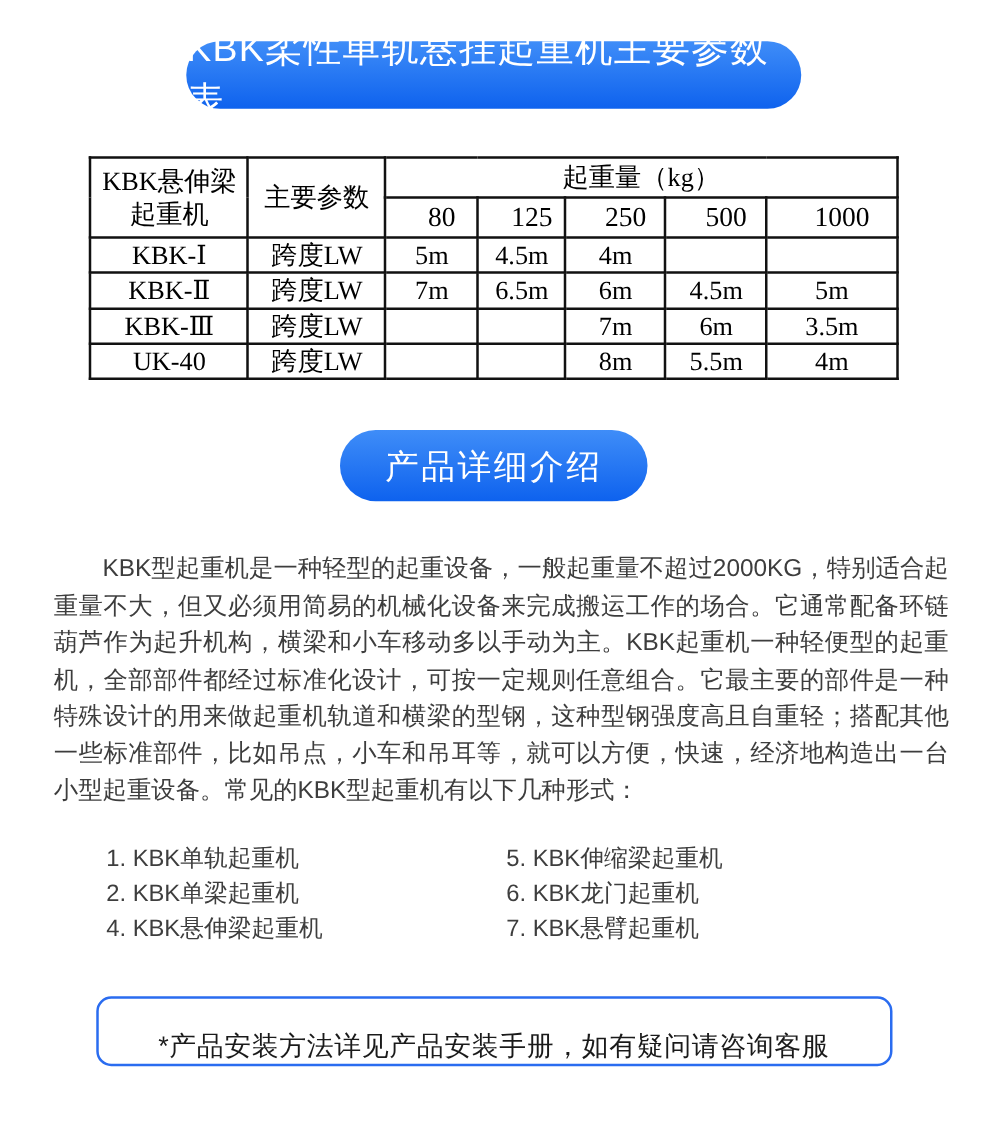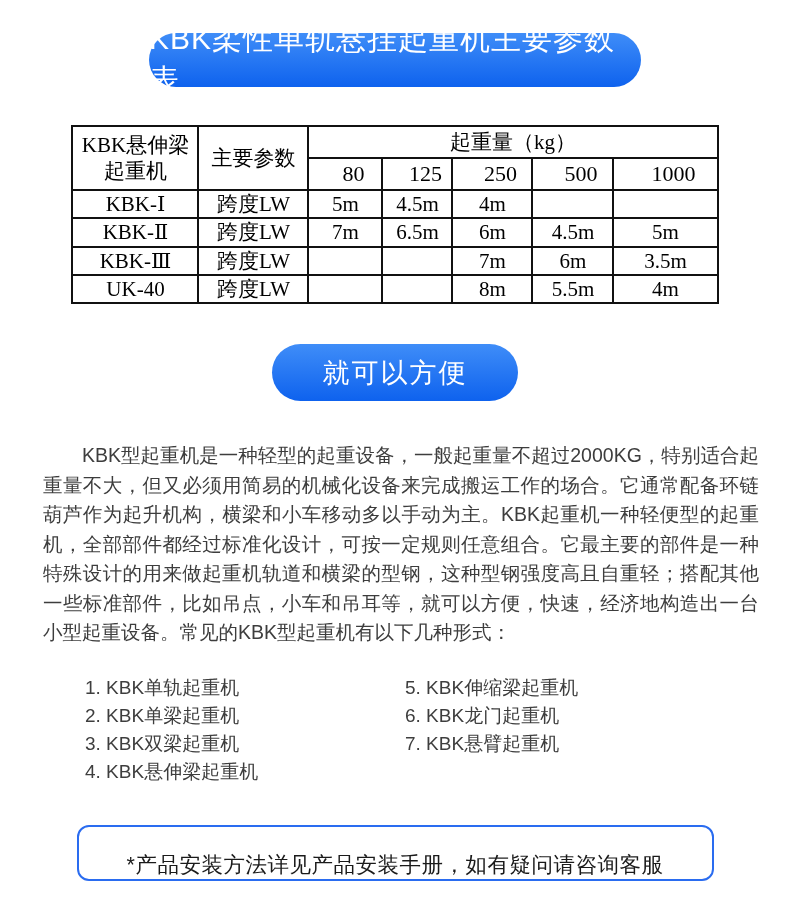--- a/index.html
+++ b/index.html
@@ -145,30 +145,29 @@
         <td></td>
         <td></td>
         <td>8m</td>
         <td>5.5m</td>
         <td>4m</td>
       </tr>
     </tbody>
   </table>
 
   <div class="section-btn">
-    <span>就可以方便</span>
+    <span>产品详细介绍</span>
   </div>
 
   <p class="intro">KBK型起重机是一种轻型的起重设备，一般起重量不超过2000KG，特别适合起重量不大，但又必须用简易的机械化设备来完成搬运工作的场合。它通常配备环链葫芦作为起升机构，横梁和小车移动多以手动为主。KBK起重机一种轻便型的起重机，全部部件都经过标准化设计，可按一定规则任意组合。它最主要的部件是一种特殊设计的用来做起重机轨道和横梁的型钢，这种型钢强度高且自重轻；搭配其他一些标准部件，比如吊点，小车和吊耳等，就可以方便，快速，经济地构造出一台小型起重设备。常见的KBK型起重机有以下几种形式：</p>
 
   <div class="lists">
     <ul class="left">
       <li>1. KBK单轨起重机</li>
       <li>2. KBK单梁起重机</li>
-      <li>3. KBK双梁起重机</li>
       <li>4. KBK悬伸梁起重机</li>
     </ul>
     <ul class="right">
       <li>5. KBK伸缩梁起重机</li>
       <li>6. KBK龙门起重机</li>
       <li>7. KBK悬臂起重机</li>
     </ul>
   </div>
 
   <div class="note">

